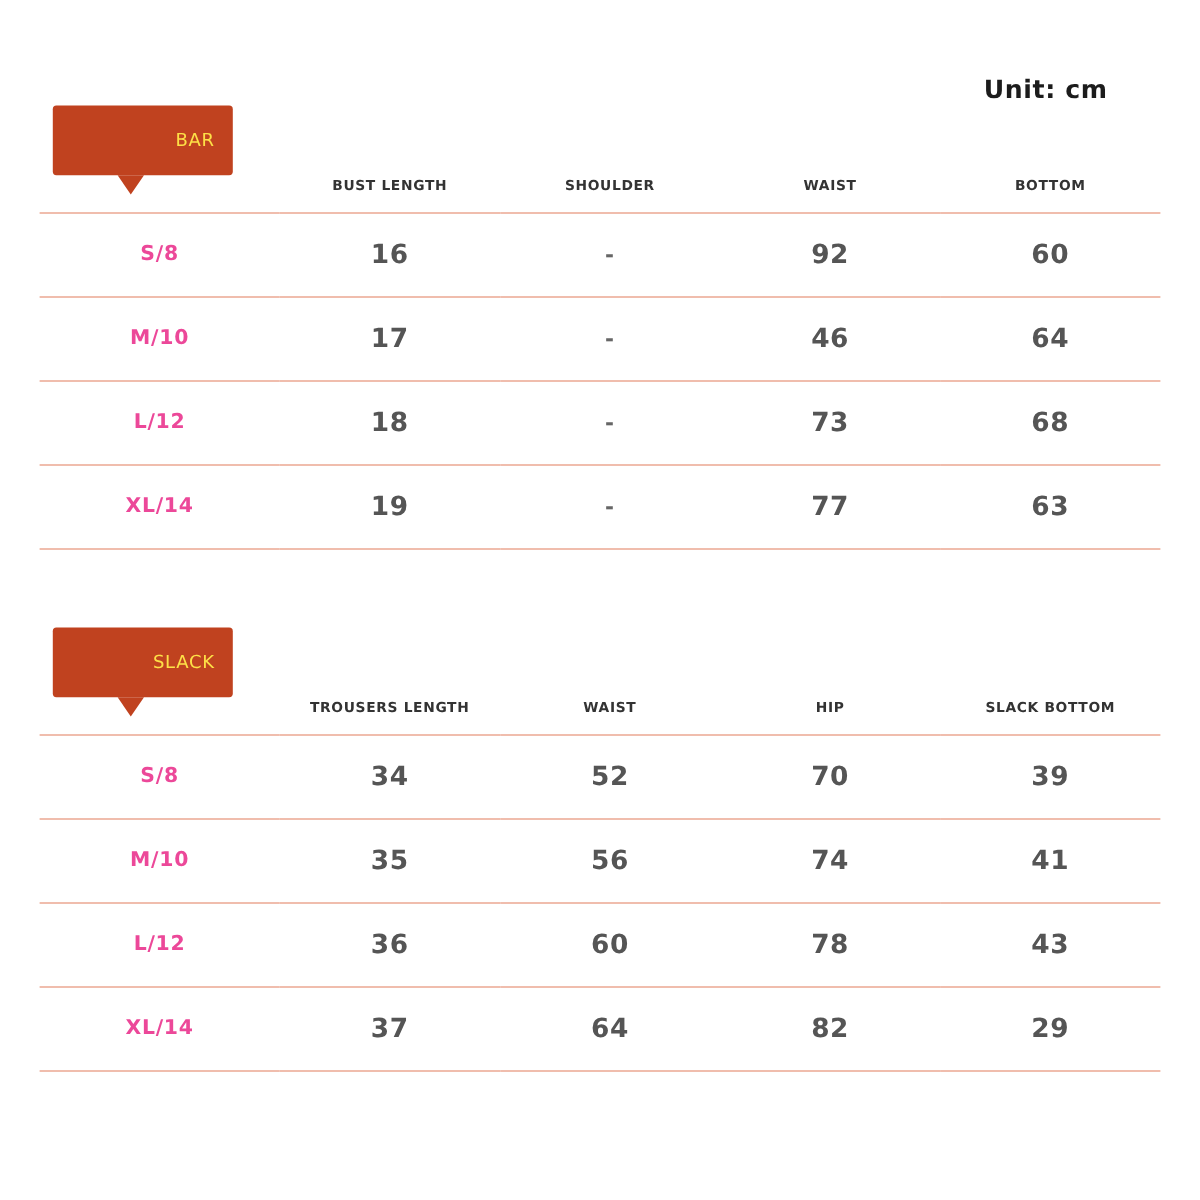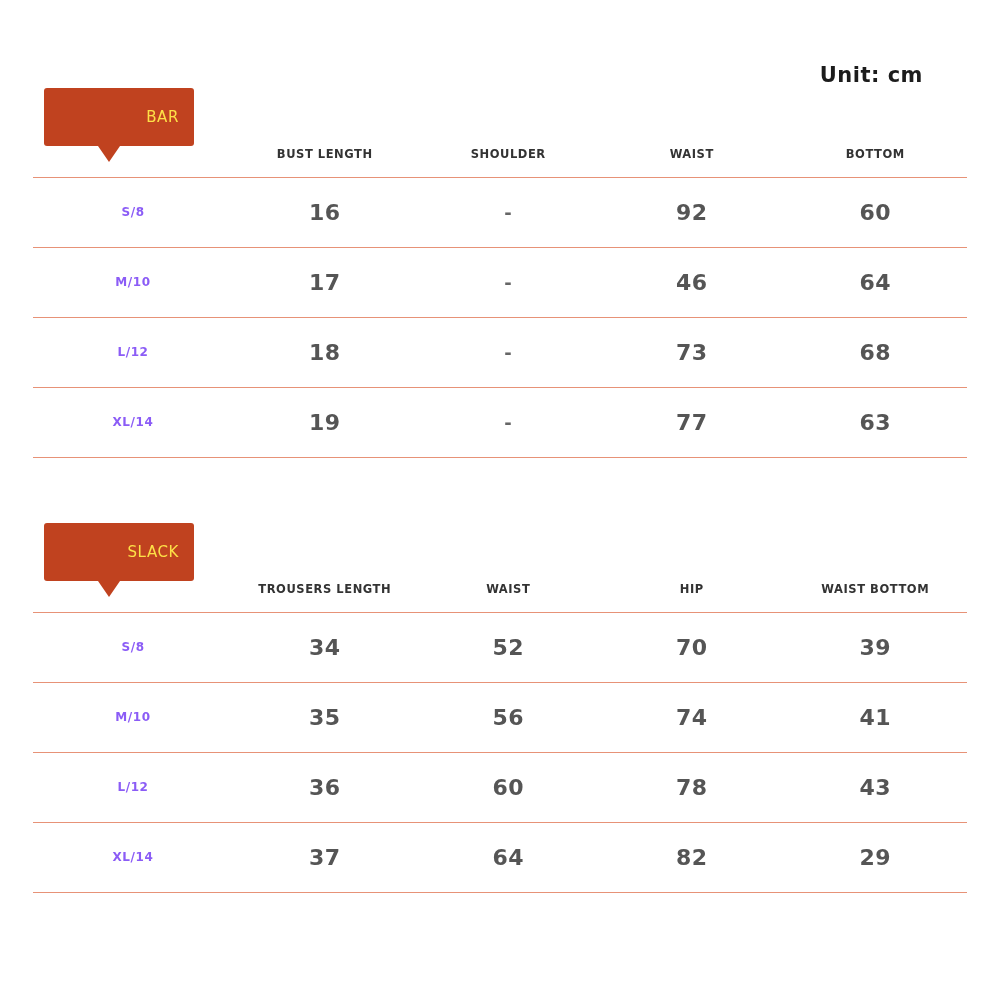--- a/index.html
+++ b/index.html
@@ -116,24 +116,24 @@
     border-bottom: 1.6px solid #e79277;
   }
   .size-table tbody td {
     height: 70px;
     text-align: center;
     vertical-align: middle;
     border: 0;
     padding: 0;
   }
   .cell-size {
-    font-size: 12px;
+    font-size: 17px;
     font-weight: 700;
     letter-spacing: 0.6px;
-    color: #8b5cf6;
+    color: #ec4899;
     font-family: "DejaVu Sans", sans-serif;
   }
   .cell-value {
     font-size: 22px;
     font-weight: 700;
     letter-spacing: 0.5px;
     color: #555555;
     font-family: "DejaVu Sans", sans-serif;
   }
   .cell-value.dash {
@@ -215,21 +215,21 @@
           <col class="c-data">
           <col class="c-data">
           <col class="c-data">
       </colgroup>
       <thead>
         <tr>
           <th class="size-head"></th>
           <th>TROUSERS LENGTH</th>
           <th>WAIST</th>
           <th>HIP</th>
-          <th>WAIST BOTTOM</th>
+          <th>SLACK BOTTOM</th>
         </tr>
       </thead>
       <tbody>
         <tr>
           <td class="cell-size">S/8</td>
           <td class="cell-value">34</td>
           <td class="cell-value">52</td>
           <td class="cell-value">70</td>
           <td class="cell-value">39</td>
         </tr>

